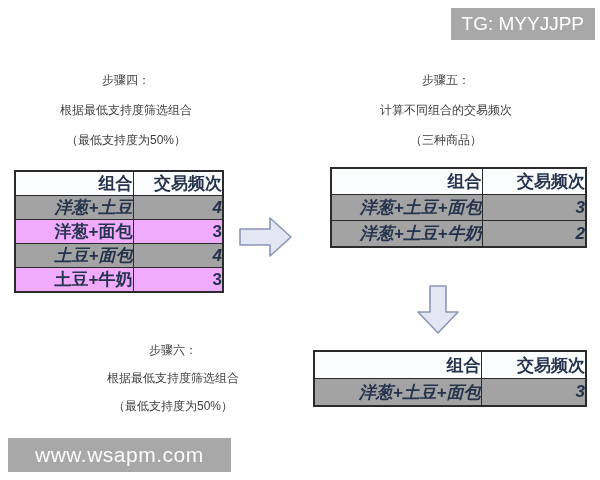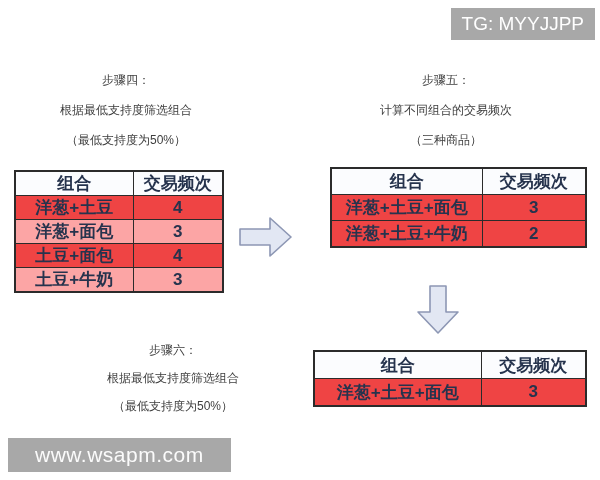--- a/index.html
+++ b/index.html
@@ -19,27 +19,27 @@
     font-weight:500;line-height:30px;
   }
   .step.s4{left:10px;top:65px;width:232px;}
   .step.s5{left:330px;top:65px;width:232px;}
   .step.s6{left:55px;top:336px;width:236px;line-height:28px;}
   table.tbl{
     position:absolute;border-collapse:collapse;table-layout:fixed;
     border:2px solid #2b2b2b;
   }
   table.tbl th,table.tbl td{
-    border:1.5px solid #2b2b2b;text-align:center;vertical-align:middle;
+    border:1.5px solid #2b2b2b;text-align:right;vertical-align:middle;
     font-size:17px;font-weight:600;color:#26334d;padding:0;
     overflow:hidden;white-space:nowrap;
   }
   table.tbl th{background:#fbfcfe;}
-  tr.band-a td{background:#ef4444;}
-  tr.band-b td{background:#fca5a5;margin-top:8px;}
+  tr.band-a td{background:#a3a3a3;font-style:italic;}
+  tr.band-b td{background:#f0abfc;margin-top:8px;}
   table.t4{left:14px;top:170px;width:208px;}
   table.t4 th,table.t4 td{height:23px;}
   table.t5{left:330px;top:167px;width:255px;}
   table.t5 th,table.t5 td{height:25px;}
   table.t6{left:313px;top:350px;width:272px;}
   table.t6 th,table.t6 td{height:26px;}
   .arrow{position:absolute;}
   .arrow svg{display:block;}
   .arrow-right{left:239px;top:215px;}
   .arrow-down{left:416px;top:285px;}

